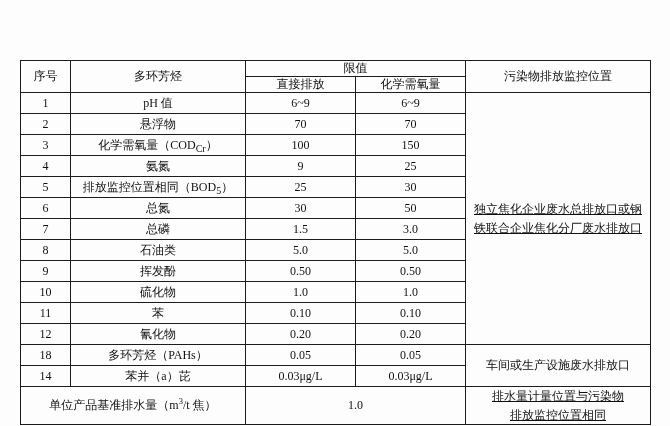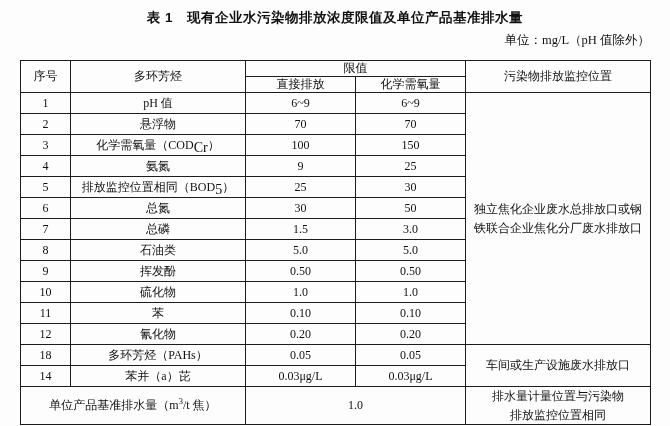--- a/index.html
+++ b/index.html
@@ -29,31 +29,29 @@
   .limits th,.limits td{
     border:1px solid #1c1c1c;
     font-weight:normal;text-align:center;vertical-align:middle;
     padding:0;overflow:hidden;
     font-size:12px;line-height:1.25;
   }
   .limits thead tr{height:16px;}
   .limits tbody tr.data-row{height:21px;}
   .limits tr.footer-row{height:36px;}
   .name-cell{text-align:left;padding-left:8px;}
-  sub{font-size:14px;line-height:0;font-family:Liberation Serif, serif;}
+  sub{font-size:10px;line-height:0;font-family:Liberation Serif, serif;}
   sup{font-size:8.5px;line-height:0;}
-  .two-line div{line-height:1.55;}
+  .two-line div{line-height:1.55;text-decoration:underline;}
 </style>
 </head>
 <body>
 
 <div class="page">
 
-  <div class="title">表 1　现有企业水污染物排放浓度限值及单位产品基准排水量</div>
-  <div class="unit-note">单位：mg/L（pH 值除外）</div>
 
   <table class="limits">
     <colgroup>
       <col style="width:50px">
         <col style="width:175px">
         <col style="width:110px">
         <col style="width:110px">
         <col style="width:185px">
     </colgroup>
     <thead>

